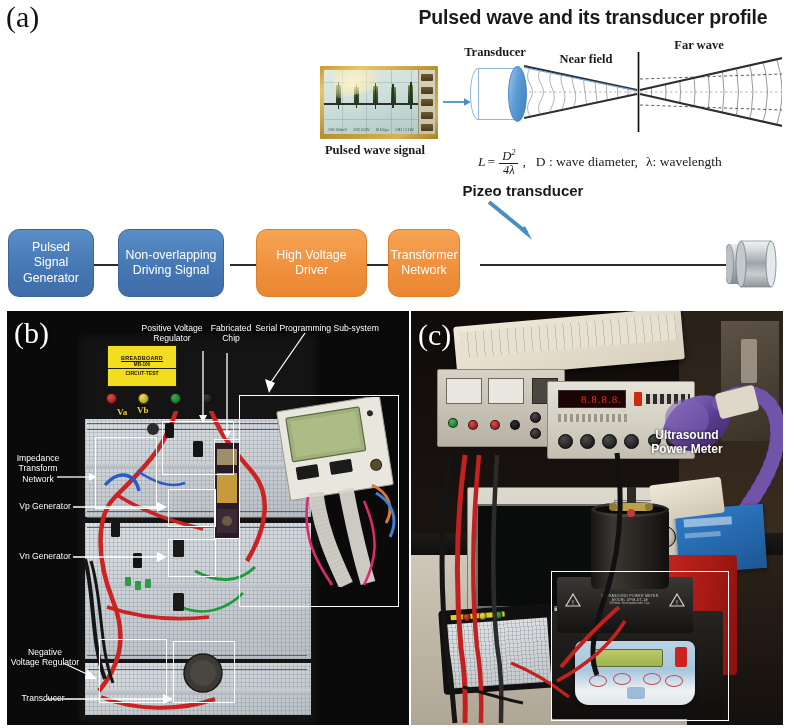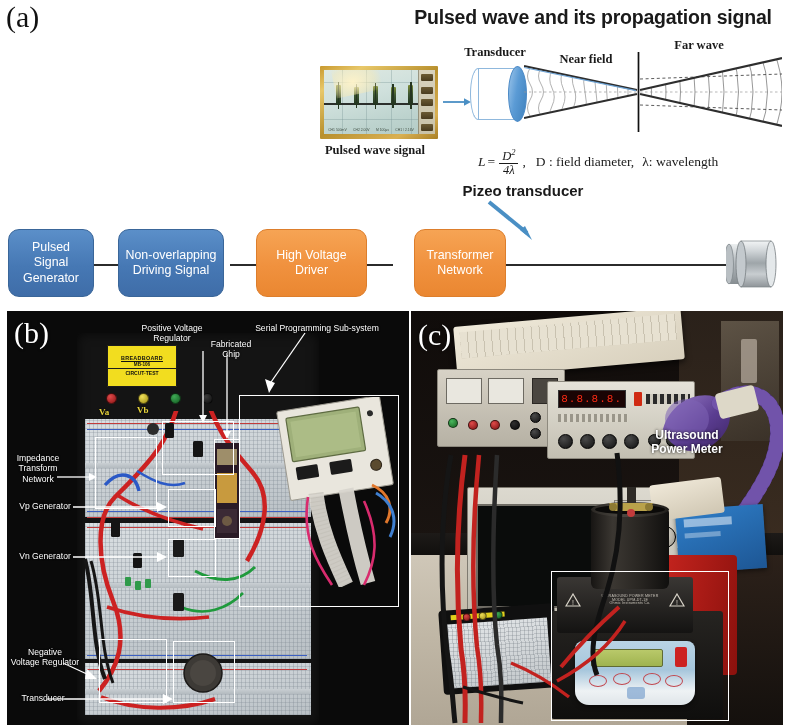--- a/index.html
+++ b/index.html
@@ -220,30 +220,30 @@
   .vlabel { position: absolute; color: #e8d43c; font-weight: bold; font-size: 9px;
             font-family: "Liberation Serif", serif; z-index: 22;
             text-shadow: 0 0 2px rgba(0,0,0,.9); }
   .bb-jack { position: absolute; border-radius: 50%; border: 1px solid rgba(0,0,0,.6); }
 
   
   .instr { position: absolute; border-radius: 2px; }
   .knob { position: absolute; border-radius: 50%; background: radial-gradient(circle at 35% 30%, #4a4a4a, #111); border: 1px solid #000; }
   .led-display { position: absolute; background: #1a0404; border: 1px solid #333;
                  display: flex; align-items: center; justify-content: flex-end;
-                 color: #ff2b14; font-family: Liberation Mono, monospace; }
+                 color: #ff2b14; font-family: Liberation Serif, serif; }
 </style>
 </head>
 <body>
 
 <div id="figure">
 
   <div class="abs panel-letter-a noselect">(a)</div>
 
-  <div class="abs a-title noselect">Pulsed wave and its propagation signal</div>
+  <div class="abs a-title noselect">Pulsed wave and its transducer profile</div>
 
   <div class="abs scope-frame">
     <div class="scope-screen">
       <div class="scope-grid-v" style="left:16%"></div>
       <div class="scope-grid-v" style="left:38%"></div>
       <div class="scope-grid-v" style="left:60%"></div>
       <div class="scope-grid-v" style="left:78%"></div>
       <div class="scope-grid-h" style="top:18%"></div>
       <div class="scope-grid-h" style="top:76%"></div>
       <div class="scope-axis"></div>
@@ -351,21 +351,21 @@
   <div class="abs formula noselect">
     <span class="ital">L</span>
     <span>=</span>
     <span class="frac">
       <span class="num"><span>D</span><span class="sup">2</span></span>
       <span class="bar"></span>
       <span class="den">4λ</span>
     </span>
     <span>,</span>
     <span style="width:6px"></span>
-    <span>D : field diameter,</span>
+    <span>D : wave diameter,</span>
     <span style="width:4px"></span>
     <span>λ: wavelength</span>
   </div>
 
   <div class="abs pizeo-label noselect">Pizeo transducer</div>
   <svg class="abs pizeo-arrow" viewBox="0 0 56 46">
     <line x1="2" y1="2" x2="40" y2="33" stroke="#4a8fc4" stroke-width="4"></line>
     <polygon points="33,30 45,40 38,26" fill="#4a8fc4"></polygon>
   </svg>
 
@@ -376,21 +376,21 @@
 
   <div class="bd-block bd-blue" style="left:8px; width:86px;">
     <span><span>Pulsed</span><br><span>Signal</span><br><span>Generator</span></span>
   </div>
   <div class="bd-block bd-blue" style="left:118px; width:106px;">
     <span><span>Non-overlapping</span><br><span>Driving Signal</span></span>
   </div>
   <div class="bd-block bd-orange" style="left:256px; width:111px;">
     <span><span>High Voltage</span><br><span>Driver</span></span>
   </div>
-  <div class="bd-block bd-orange" style="left:414px; width:92px;">
+  <div class="bd-block bd-orange" style="left:388px; width:72px;">
     <span><span>Transformer</span><br><span>Network</span></span>
   </div>
 
   <svg class="abs pz-wrap" viewBox="0 0 58 56">
     <defs>
       <linearGradient id="pzg" x1="0" y1="0" x2="0" y2="1">
         <stop offset="0%" stop-color="#f2f4f5"></stop>
         <stop offset="22%" stop-color="#cfd4d7"></stop>
         <stop offset="48%" stop-color="#9ea5a9"></stop>
         <stop offset="72%" stop-color="#c8cdd0"></stop>
@@ -422,21 +422,21 @@
       <span class="t1">BREADBOARD</span>
       <span class="t2">MB-106</span>
       <span class="t3">CIRCUT-TEST</span>
     </div>
 
     <div class="bb-jack" style="left:99px;  top:82px; width:11px; height:11px; background:radial-gradient(circle at 35% 30%,#e04a4a,#8c1414);"></div>
     <div class="bb-jack" style="left:131px; top:82px; width:11px; height:11px; background:radial-gradient(circle at 35% 30%,#f0e05a,#a08d12);"></div>
     <div class="bb-jack" style="left:163px; top:82px; width:11px; height:11px; background:radial-gradient(circle at 35% 30%,#3faa55,#135c22);"></div>
     <div class="bb-jack" style="left:195px; top:82px; width:11px; height:11px; background:radial-gradient(circle at 35% 30%,#3a3a3a,#0d0d0d);"></div>
 
-    <div class="vlabel" style="left:92px;  top:96px;">Va</div>
+    <div class="vlabel" style="left:110px;  top:96px;">Va</div>
     <div class="vlabel" style="left:130px; top:94px;">Vb</div>
 
     <div class="bb-surface" style="left:78px; top:108px; width:226px; height:98px;"></div>
     <div class="bb-surface" style="left:78px; top:212px; width:226px; height:136px;"></div>
     <div class="bb-surface" style="left:78px; top:352px; width:226px; height:52px;"></div>
 
     <div class="bb-rail red" style="left:80px; top:112px; width:220px;"></div>
     <div class="bb-rail blue" style="left:80px; top:118px; width:220px;"></div>
     <div class="bb-rail blue" style="left:80px; top:200px; width:220px;"></div>
     <div class="bb-rail red" style="left:80px; top:206px; width:220px;"></div>
@@ -546,21 +546,21 @@
 
     <div class="ph-label" style="left:4px; top:142px; width:54px;">
       <span>Impedance</span><br>
       <span>Transform</span><br>
       <span>Network</span>
     </div>
     <div class="ph-label" style="left:127px; top:12px; width:76px;">
       <span>Positive Voltage</span><br>
       <span>Regulator</span>
     </div>
-    <div class="ph-label" style="left:198px; top:28px; width:52px;">
+    <div class="ph-label" style="left:198px; top:12px; width:52px;">
       <span>Fabricated</span><br>
       <span>Chip</span>
     </div>
     <div class="ph-label" style="left:236px; top:12px; width:148px;">
       <span>Serial Programming Sub-system</span>
     </div>
     <div class="ph-label lt" style="left:6px; top:190px; width:64px;">
       <span>Vp Generator</span>
     </div>
     <div class="ph-label lt" style="left:6px; top:240px; width:64px;">

